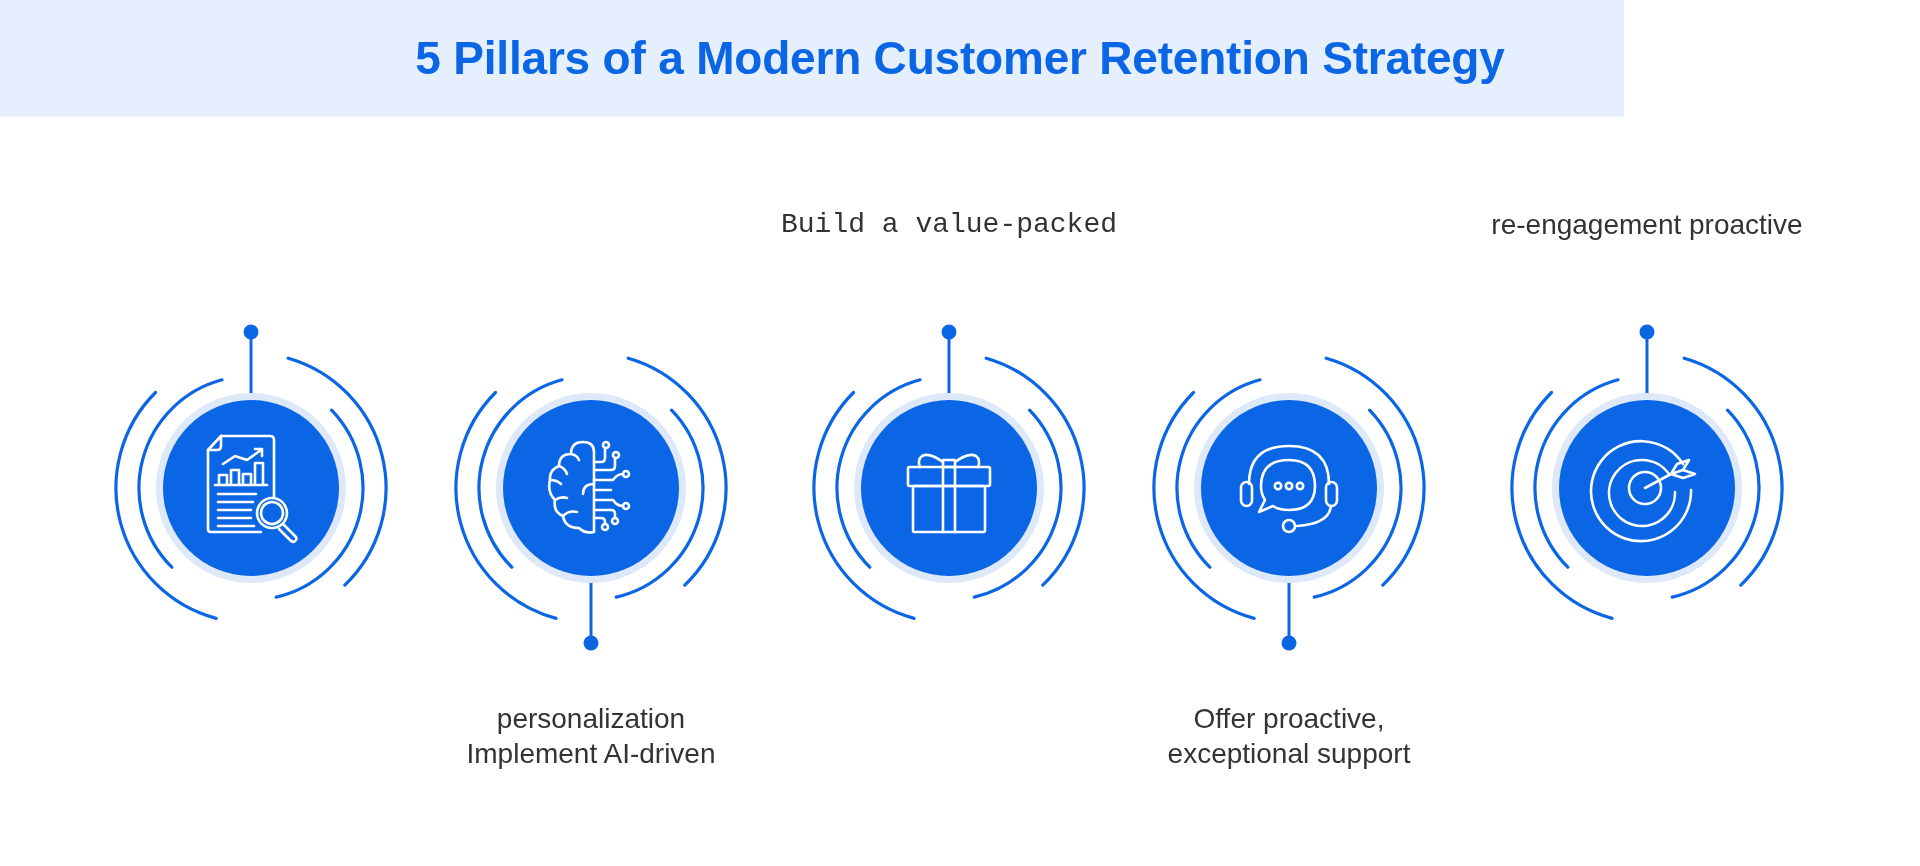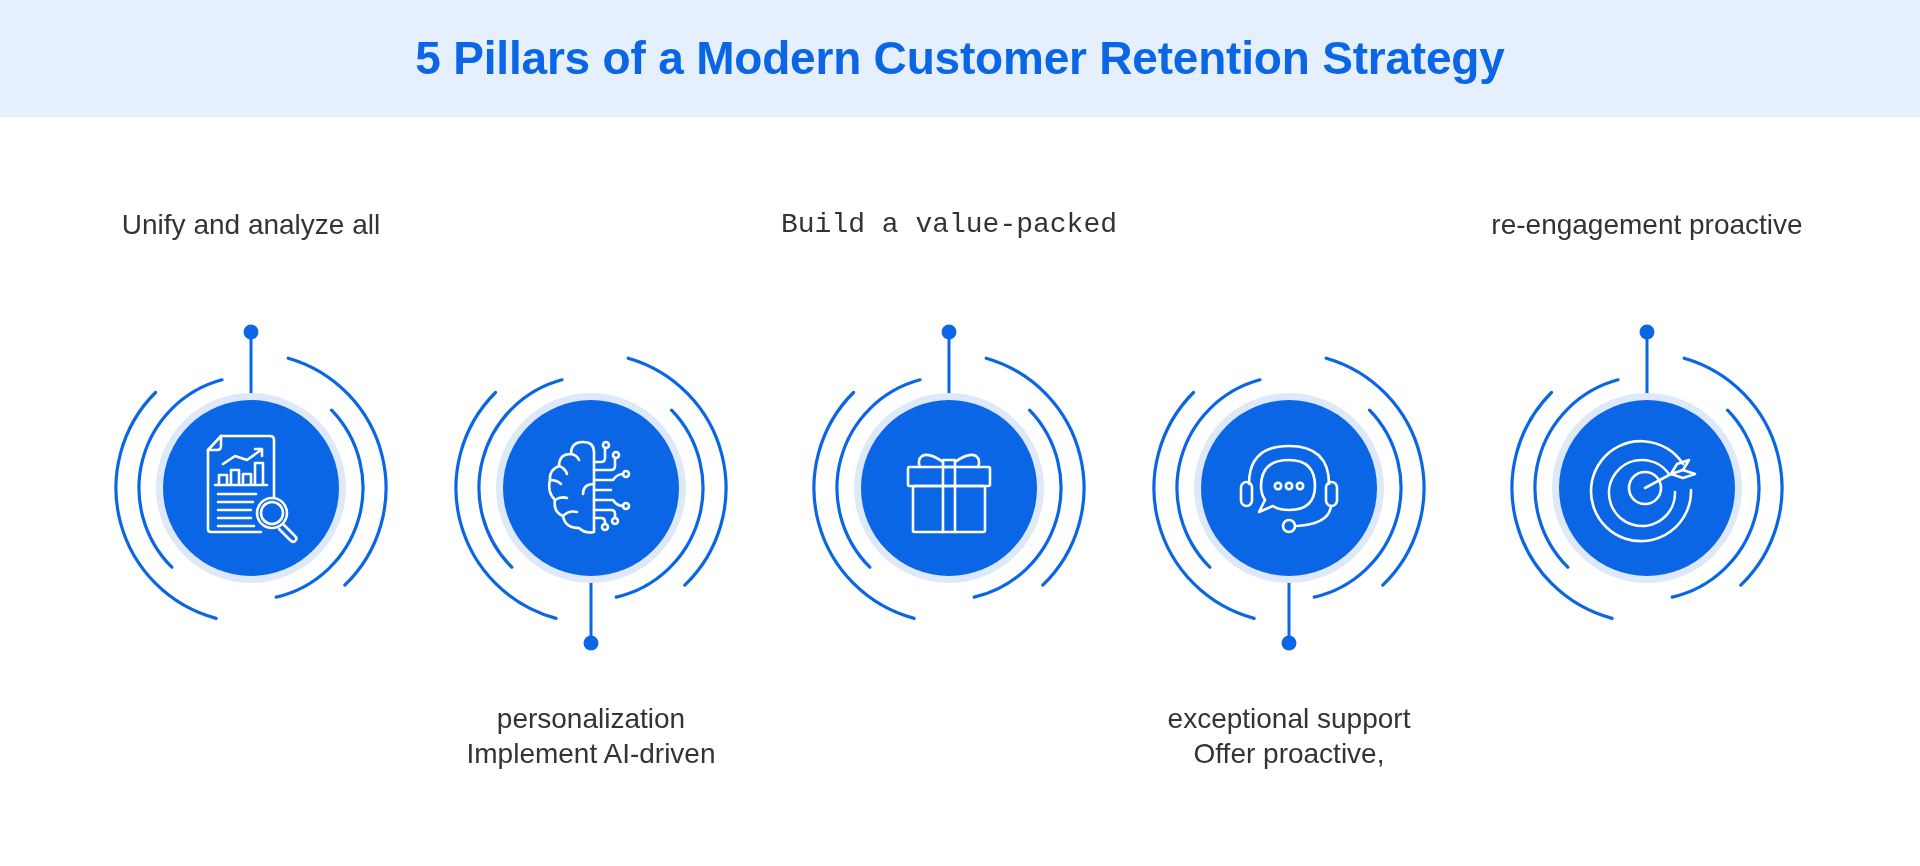--- a/index.html
+++ b/index.html
@@ -10,21 +10,21 @@
     body {
       width: 1920px;
       height: 866px;
       position: relative;
       overflow: hidden;
       font-family: "Liberation Sans", "DejaVu Sans", sans-serif;
     }
     .header {
       position: absolute;
       left: 0; top: 0;
-      width: 1920px;
+      width: 1624px;
       height: 117px;
       background: #E5EFFD;
     }
     .title {
       position: absolute;
       left: 0; top: 30px;
       width: 1920px;
       text-align: center;
       font-family: "Liberation Sans", sans-serif;
       font-weight: bold;
@@ -54,32 +54,31 @@
     .label.bottom { top: 701px; }
   </style>
 </head>
 <body>
 
 <div class="header">
   <h1 class="title">5 Pillars of a Modern Customer Retention Strategy</h1>
 </div>
 
 <div class="label top" style="left:41px;">
-  <span>Unify and analyze all</span>
 </div>
 <div class="label bottom" style="left:381px;">
   <span>personalization</span>
   <span>Implement AI-driven</span>
 </div>
 <div class="label top" style="left:739px;font-family:Liberation Mono, monospace;">
   <span>Build a value-packed</span>
 </div>
 <div class="label bottom" style="left:1079px;">
+  <span>Offer proactive,</span>
   <span>exceptional support</span>
-  <span>Offer proactive,</span>
 </div>
 <div class="label top" style="left:1437px;">
   <span>re-engagement proactive</span>
 </div>
 
 <svg class="diagram" width="1920" height="866" viewBox="0 0 1920 866" xmlns="http://www.w3.org/2000/svg">
   <defs>
 
     <g id="arcs" fill="none" stroke="#0A66E4" stroke-width="3.2" stroke-linecap="round">
       <path d="M -79.2 79.2 A 112 112 0 0 1 -29.0 -108.2"></path>

